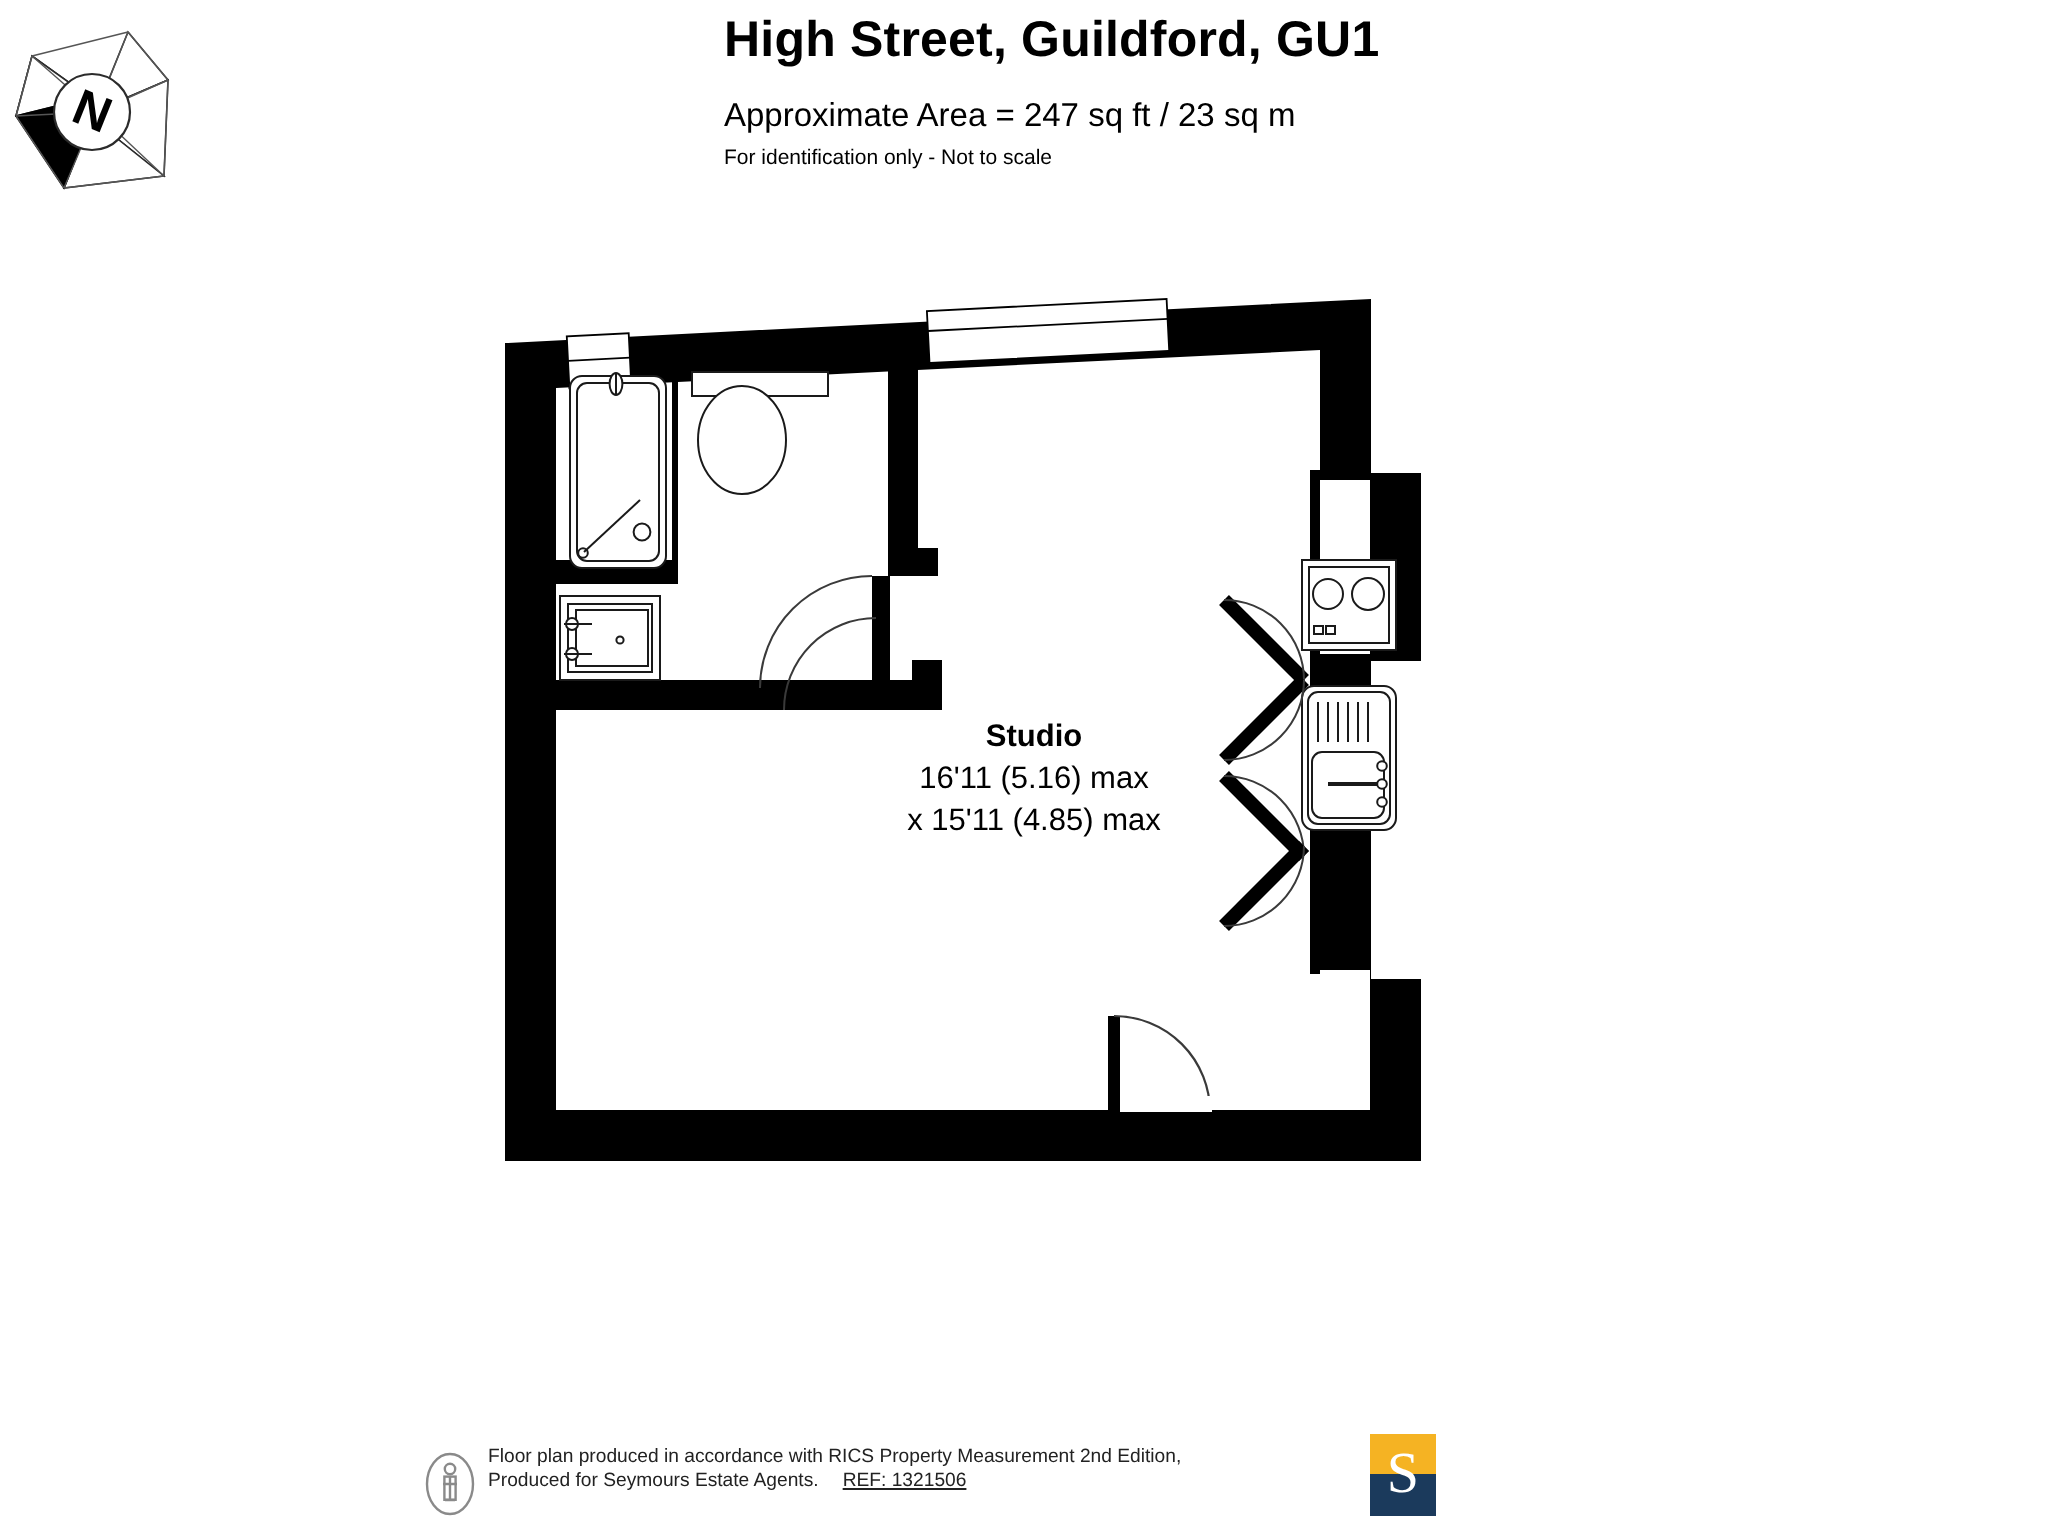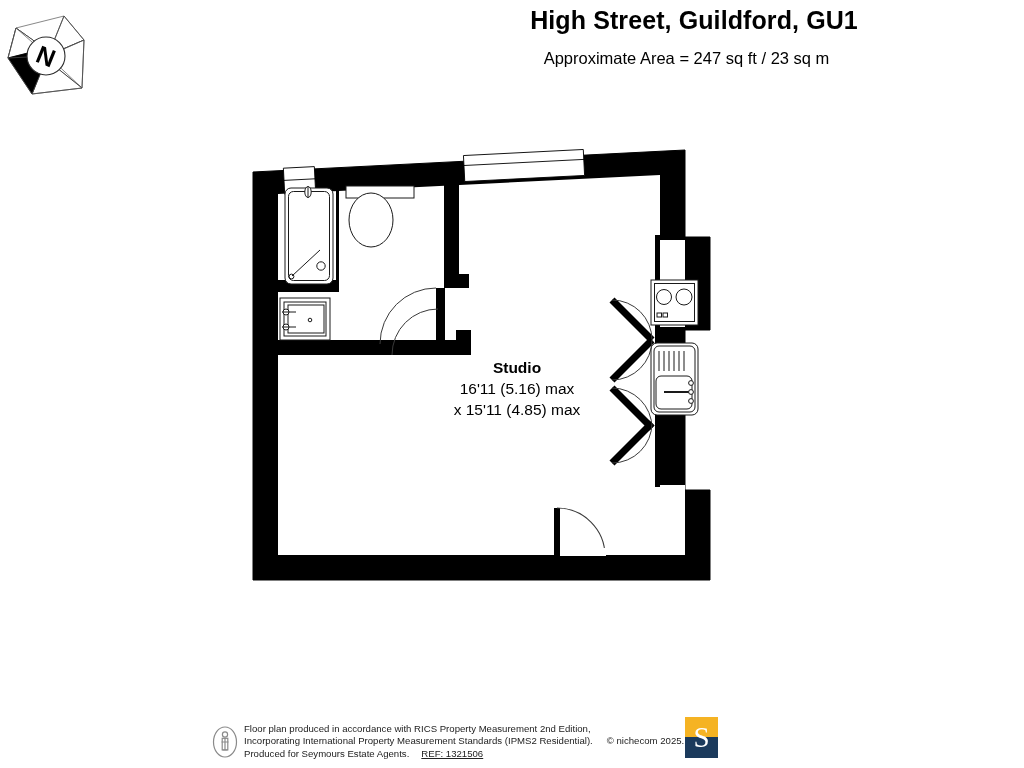--- a/index.html
+++ b/index.html
@@ -14,23 +14,23 @@
     position: relative;
     font-family: "Liberation Sans", sans-serif;
     color: #000000;
     overflow: hidden;
   }
 
   
   #header-block {
     position: absolute;
     top: 0;
-    right: 10px;
+    right: 22px;
     width: 640px;
-    text-align: center;
+    text-align: left;
   }
   #property-title {
     font-size: 25px;
     font-weight: bold;
     letter-spacing: 0.1px;
     margin: 4px 0 0 0;
     line-height: 32px;
     white-space: nowrap;
   }
   #area-summary {
@@ -174,20 +174,21 @@
       <line x1="12" y1="16" x2="60" y2="4"></line>
     </g>
     <circle cx="42" cy="44" r="19" fill="#ffffff" stroke="#2b2b2b" stroke-width="1.1"></circle>
     <text x="42" y="44" text-anchor="middle" dominant-baseline="central" transform="rotate(22 42 44)" font-family="Liberation Sans, sans-serif" font-size="25" font-weight="bold" fill="#000000">N</text>
   </svg>
 </div>
 
 <div id="header-block">
   <div id="property-title">High Street, Guildford, GU1</div>
   <div id="area-summary">Approximate Area = 247 sq ft / 23 sq m</div>
+  <div id="disclaimer">For identification only - Not to scale</div>
 </div>
 
 <div id="floorplan-container">
   <svg id="floorplan-svg" viewBox="0 0 490 450" xmlns="http://www.w3.org/2000/svg">
 
     <g>
       <path d="M 13,32 L 445,10 L 445,97 L 470,97 L 470,190 L 445,190
                L 445,350 L 470,350 L 470,440 L 13,440 Z" fill="#000000" stroke="#000000" stroke-width="1"></path>
 
       <path d="M 38,54 L 420,35 L 420,100 L 445,100 L 445,187 L 420,187
@@ -334,23 +335,20 @@
       <path d="M 13,12 L 13,24 M 9.5,16 L 16.5,16 M 10.5,24 L 15.5,24" fill="none" stroke="#8a8a8a" stroke-width="1.2"></path>
       <rect x="10.2" y="12.3" width="5.6" height="11.6" fill="none" stroke="#8a8a8a" stroke-width="1.2"></rect>
     </svg>
   </div>
 
   <div id="footer-text" style="color: rgb(34, 34, 34);">
     <span class="ln">
       <span>Floor plan produced in accordance with RICS Property Measurement 2nd Edition,</span>
     </span>
     <span class="ln">
-      <span>Incorporating International Property Measurement Standards (IPMS2 Residential).</span><span id="copyright-note">© nichecom 2025.</span>
-    </span>
-    <span class="ln">
       <span>Produced for Seymours Estate Agents.</span><span id="ref-note">REF: 1321506</span>
     </span>
   </div>
 
   <div id="agent-logo">
     <div class="logo-top" style="background: rgb(245, 179, 35);"></div>
     <div class="logo-bottom" style="background: rgb(27, 58, 92);"></div>
     <div class="logo-letter">S</div>
   </div>
 </div>

